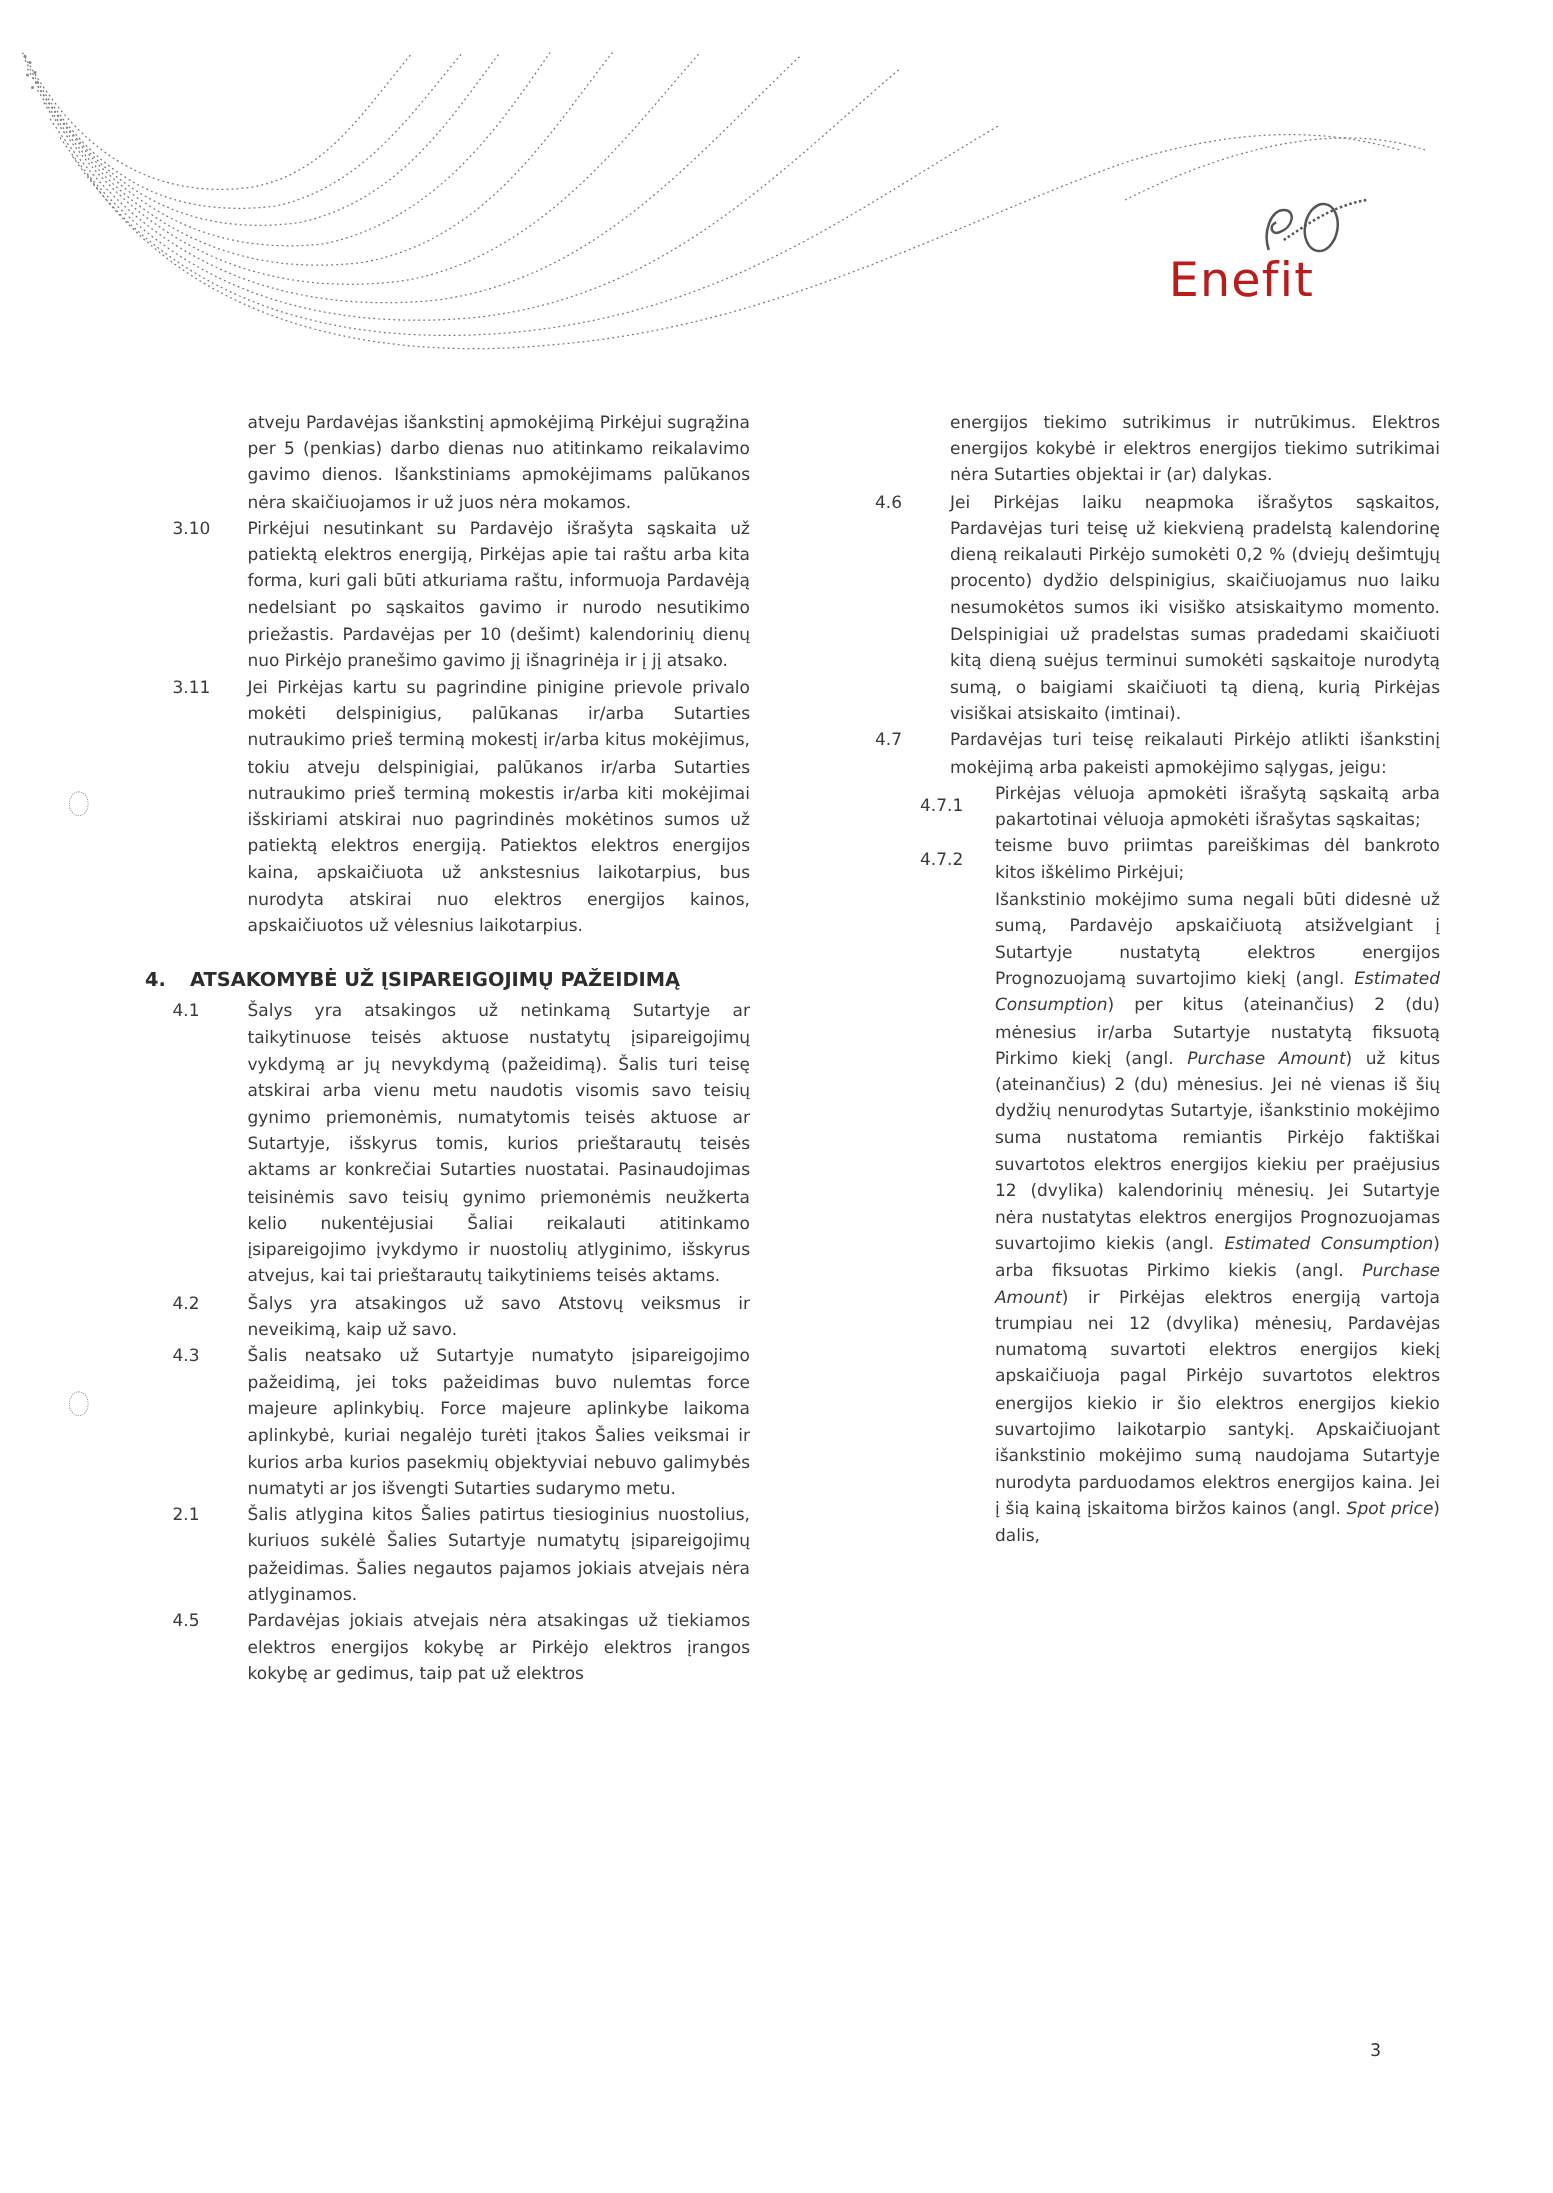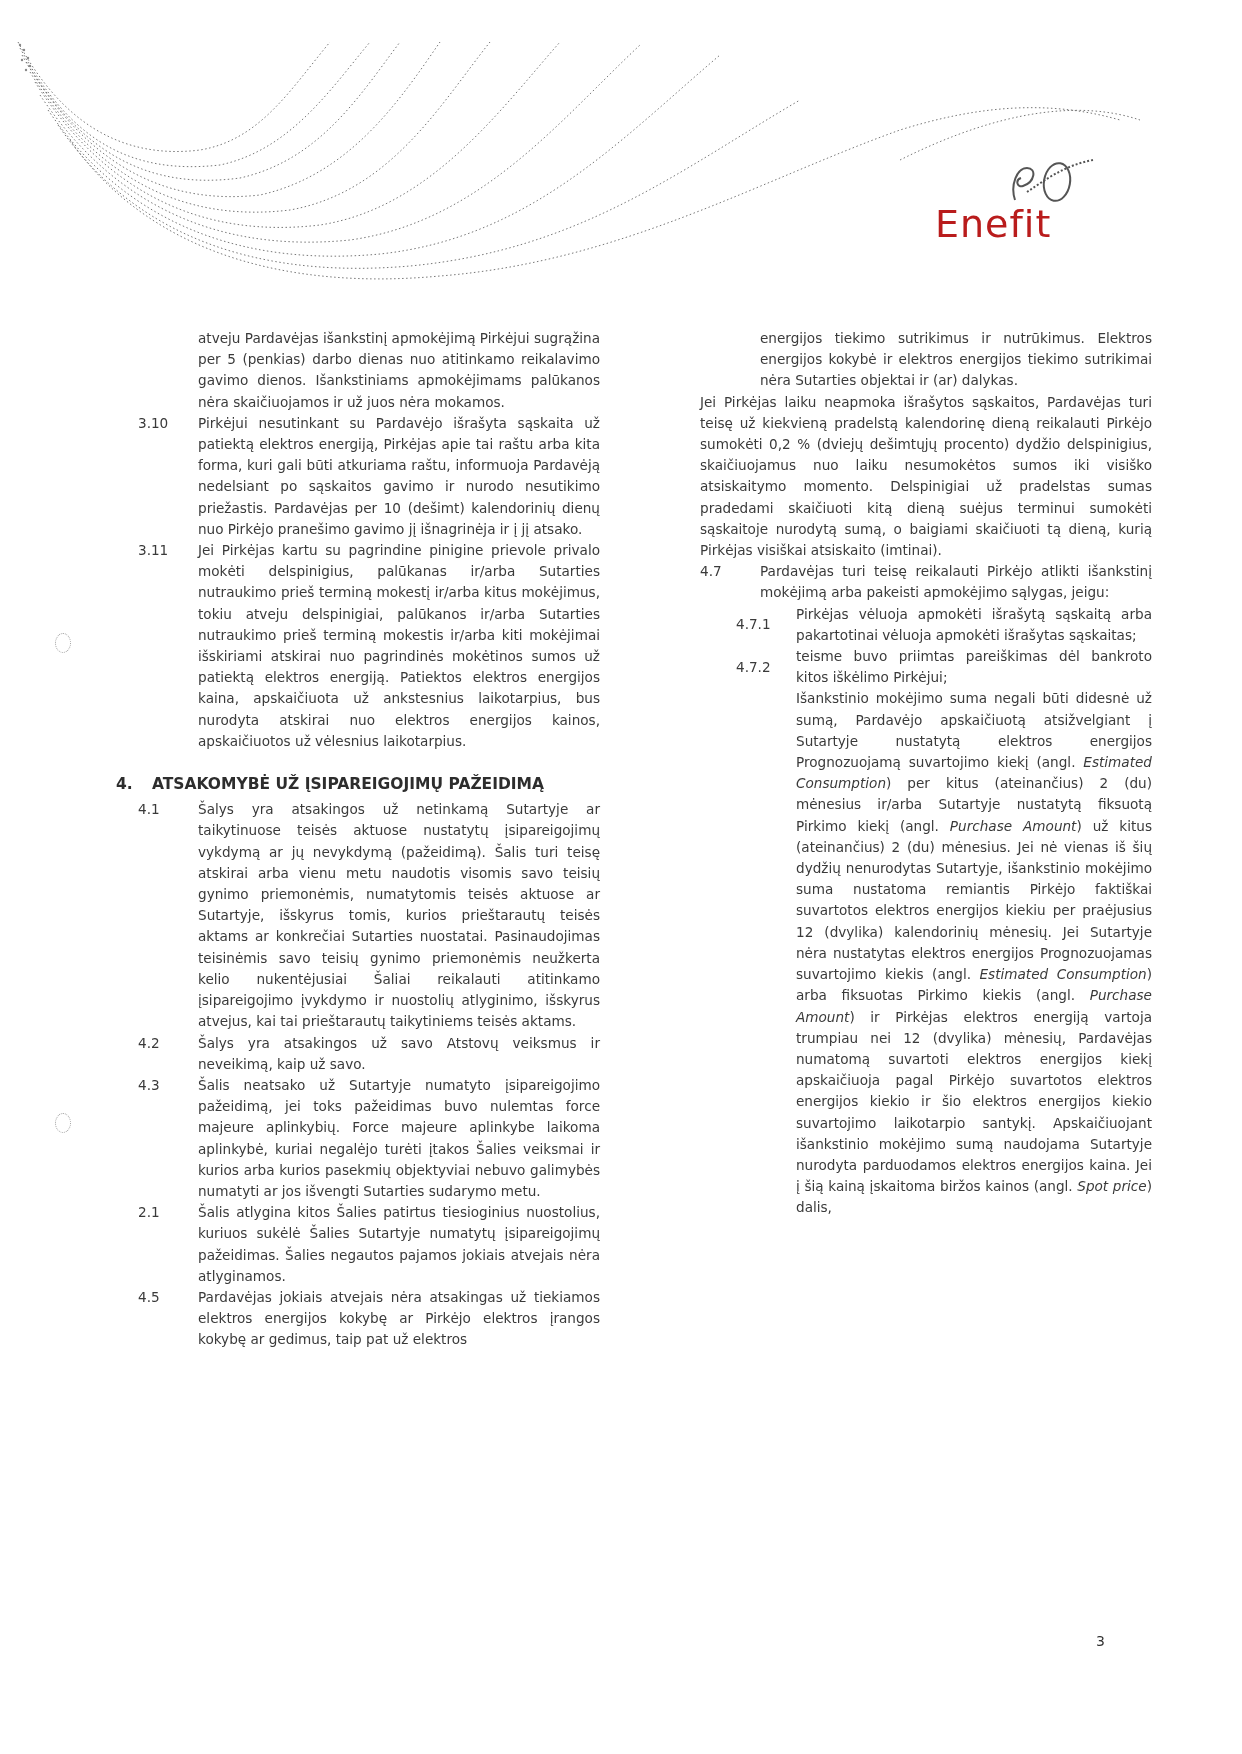--- a/index.html
+++ b/index.html
@@ -98,20 +98,21 @@
   <div class="item">
     <span class="num">4.5</span>
     <span class="txt">Pardavėjas jokiais atvejais nėra atsakingas už tiekiamos elektros energijos kokybę ar Pirkėjo elektros įrangos kokybę ar gedimus, taip pat už elektros</span>
   </div>
 </div>
 
 <div class="col col-right">
   <div class="cont">energijos tiekimo sutrikimus ir nutrūkimus. Elektros energijos kokybė ir elektros energijos tiekimo sutrikimai nėra Sutarties objektai ir (ar) dalykas.</div>
 
   <div class="item">
+    <span class="num">4.6</span>
     <span class="txt">Jei Pirkėjas laiku neapmoka išrašytos sąskaitos, Pardavėjas turi teisę už kiekvieną pradelstą kalendorinę dieną reikalauti Pirkėjo sumokėti 0,2 % (dviejų dešimtųjų procento) dydžio delspinigius, skaičiuojamus nuo laiku nesumokėtos sumos iki visiško atsiskaitymo momento. Delspinigiai už pradelstas sumas pradedami skaičiuoti kitą dieną suėjus terminui sumokėti sąskaitoje nurodytą sumą, o baigiami skaičiuoti tą dieną, kurią Pirkėjas visiškai atsiskaito (imtinai).</span>
   </div>
   <div class="item">
     <span class="num">4.7</span>
     <span class="txt">Pardavėjas turi teisę reikalauti Pirkėjo atlikti išankstinį mokėjimą arba pakeisti apmokėjimo sąlygas, jeigu:</span>
   </div>
 
   <div class="item sub">
     <span class="num">4.7.1</span>
     <span class="txt">Pirkėjas vėluoja apmokėti išrašytą sąskaitą arba pakartotinai vėluoja apmokėti išrašytas sąskaitas;</span>

